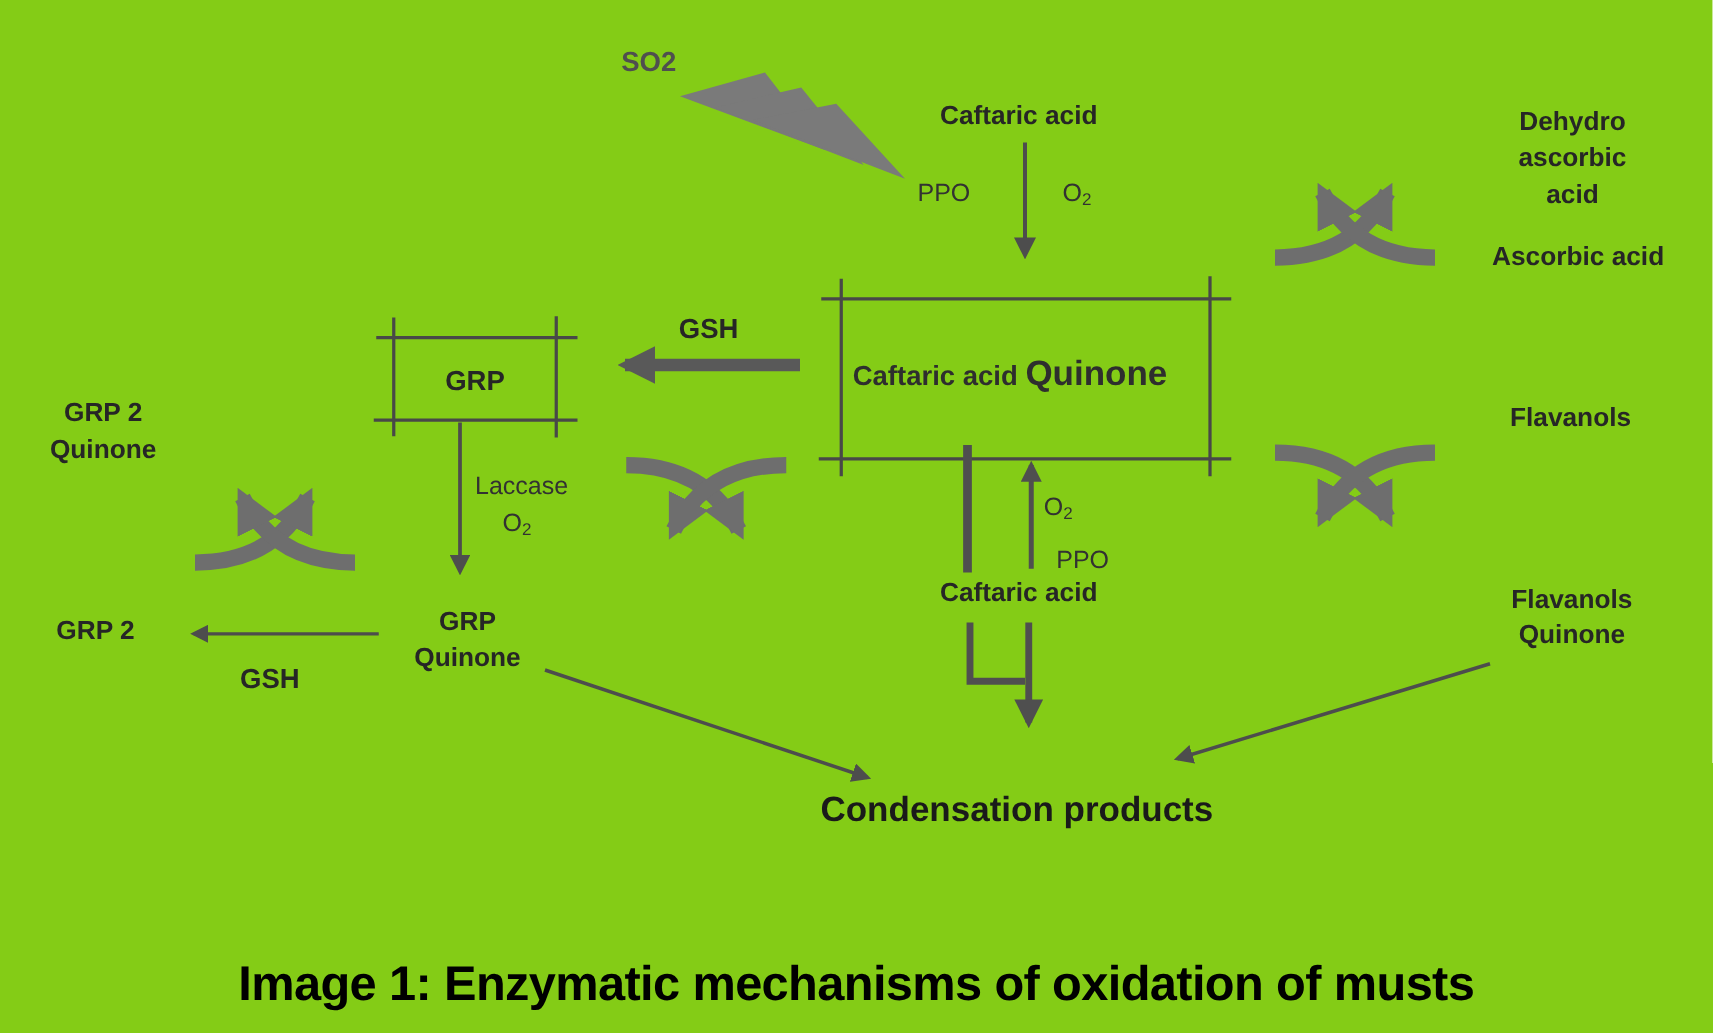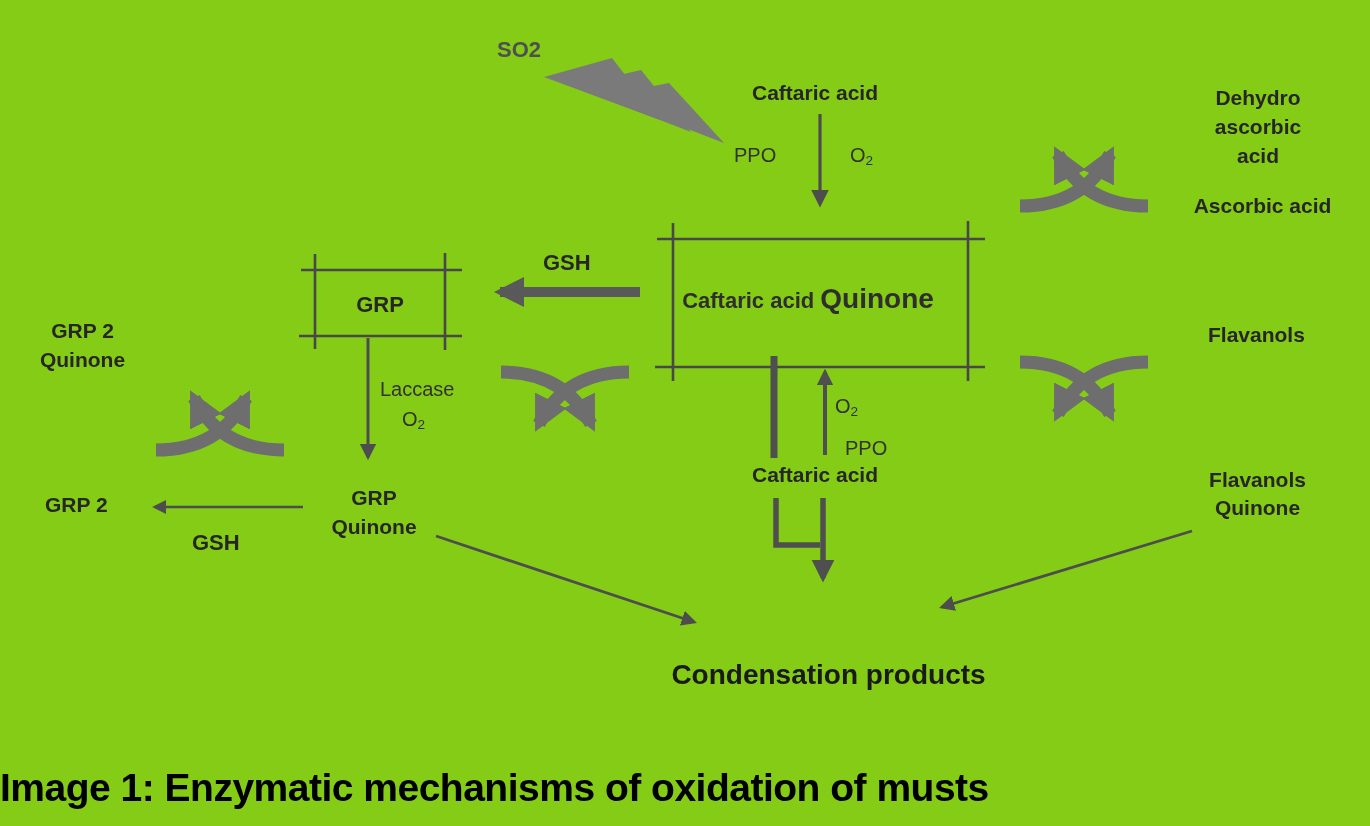--- a/index.html
+++ b/index.html
@@ -14,21 +14,21 @@
   }
   .lbl.reg{font-weight:400;color:#323232;font-size:20px;}
   .lbl.center{text-align:center;}
   .lbl.gray{color:#4f4f4f;}
   .lbl.ml{line-height:29px;margin-top:19px;}
   .sb{font-size:0.68em;position:relative;top:0.22em;font-weight:inherit;}
   .boxlbl-small{font-size:22px;font-weight:bold;color:#2e2e2e;}
   .boxlbl-big{font-size:28px;font-weight:bold;color:#2e2e2e;}
   #condensation{font-size:28px;color:#1a1a1a;}
   #caption{
-    position:absolute;left:0;top:766px;width:100%;text-align:left;
+    position:absolute;left:0;top:766px;width:100%;text-align:center;
     font-size:39px;font-weight:bold;color:#000;letter-spacing:-0.5px;
   }
 </style>
 </head>
 <body>
 
 <div id="stage">
 
   <svg id="diagram-svg" width="1370" height="760" viewBox="0 0 1370 760">
     <defs>
@@ -143,17 +143,17 @@
 
   <div class="lbl reg" style="left:845px;top:436px;">PPO</div>
 
   <div class="lbl center" style="left:745px;top:462px;width:140px;">Caftaric acid</div>
 
   <div class="lbl" style="left:1208px;top:322px;">Flavanols</div>
 
   <div class="lbl center ml" style="left:1190px;top:447px;width:135px;line-height:28px;">Flavanols
 Quinone</div>
 
-  <div class="lbl center" id="condensation" style="left:636px;top:630px;width:385px;margin-top:27px;">Condensation products</div>
+  <div class="lbl center" id="condensation" style="left:621px;top:630px;width:385px;">Condensation products</div>
 
   <div id="caption">Image 1: Enzymatic mechanisms of oxidation of musts</div>
 
 </div>
 
 </body></html>

